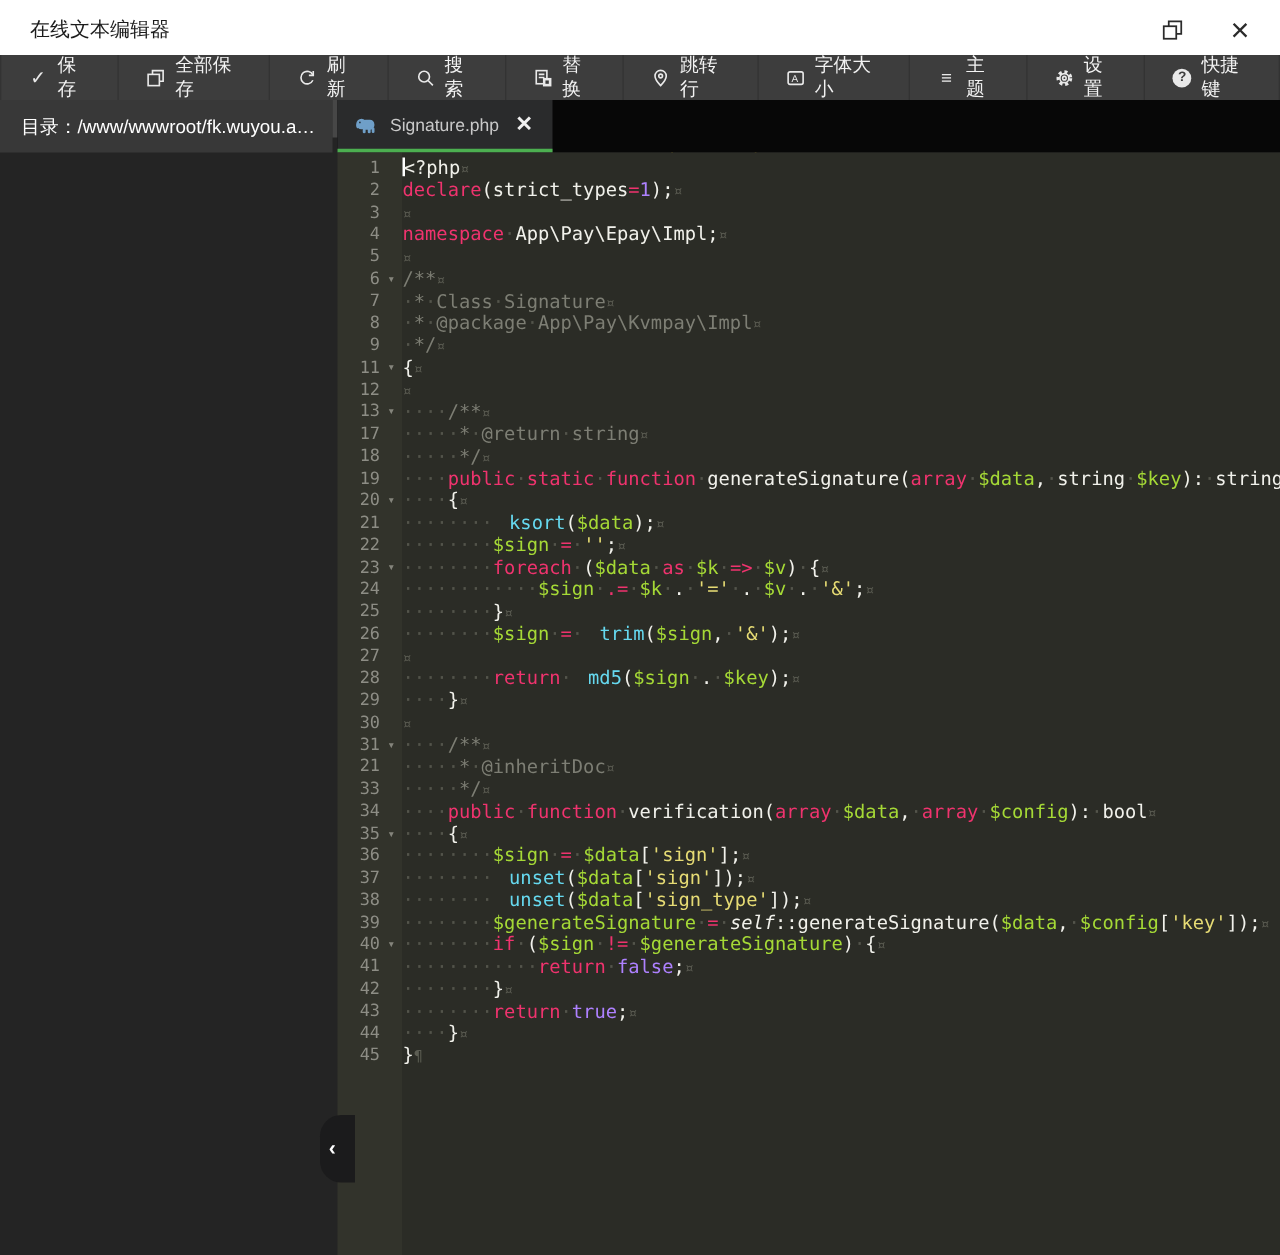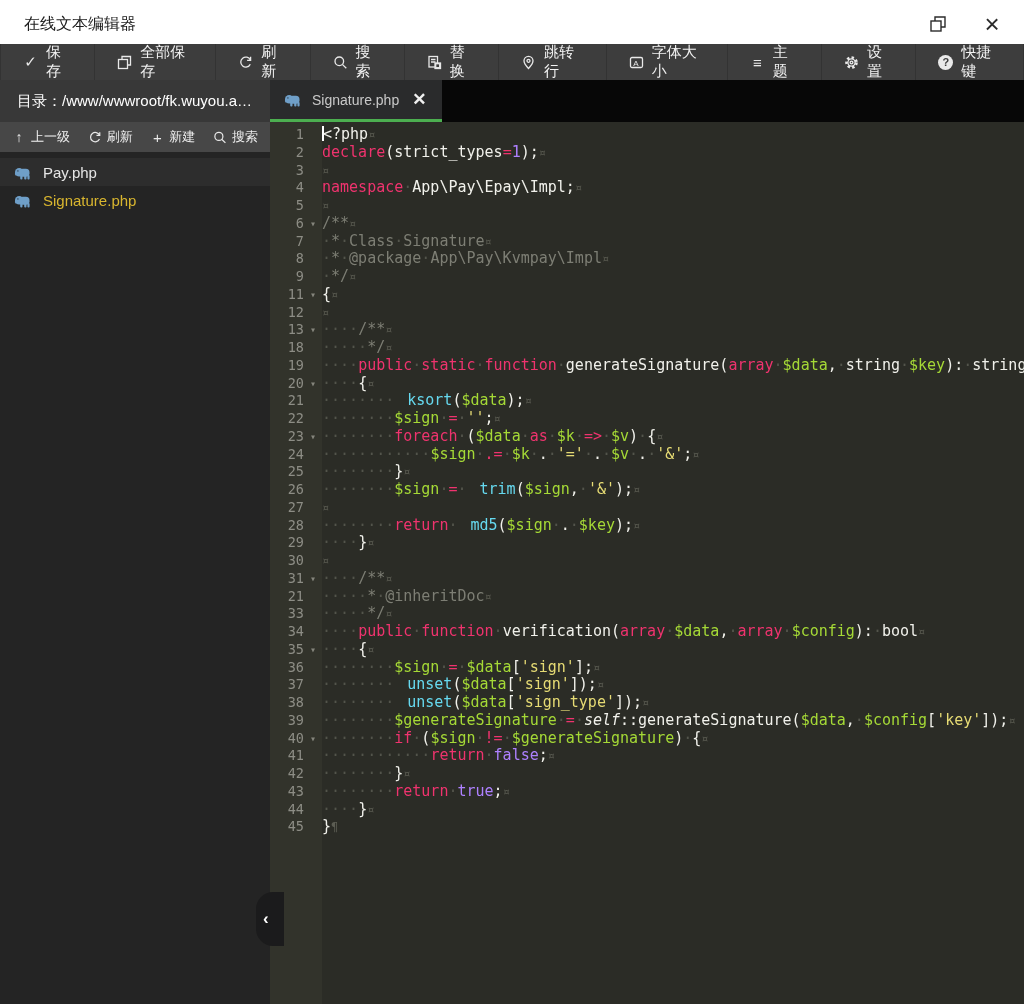--- a/index.html
+++ b/index.html
@@ -18,21 +18,21 @@
   
   .toolbar { height:36px; background:#3d3d3d; display:flex; align-items:stretch; flex:0 0 auto; }
   .tb-btn { display:flex; align-items:center; gap:8px; padding:0 22px; color:#f2f2f2; font-size:15px; border-right:1px solid #333333; cursor:pointer; }
   .tb-btn:first-child { border-left:1px solid #333333; }
   .tb-btn .ic { display:inline-flex; align-items:center; justify-content:center; width:17px; height:17px; font-size:15px; color:#e9e9e9; }
   .tb-btn .ic svg { display:block; }
   .ic-circle-q { width:15px; height:15px; border-radius:50%; background:#e9e9e9; color:#3d3d3d; font-size:11px; font-weight:bold; display:inline-flex; align-items:center; justify-content:center; }
 
   
   .main { flex:1; display:flex; min-height:0; }
-  .sidebar { width:270px; flex:0 0 270px; background:#242424; display:flex; flex-direction:column; }
+  .sidebar { width:270px; flex:0 0 270px; background:#242424; display:flex; flex-direction:row; }
   .dir-header { height:42px; background:#383838; color:#ffffff; font-size:15px; display:flex; align-items:center; padding:0 14px 0 17px; white-space:nowrap; overflow:hidden; flex:0 0 auto; }
   .dir-actions { height:30px; background:#474747; display:flex; align-items:center; justify-content:space-between; padding:0 12px; flex:0 0 auto; }
   .sb-act { display:flex; align-items:center; gap:5px; color:#efefef; font-size:13px; cursor:pointer; }
   .sb-act .ic { display:inline-flex; align-items:center; justify-content:center; width:14px; height:14px; font-size:13px; color:#e9e9e9; }
   .file-list { padding-top:6px; }
   .file-item { height:28px; display:flex; align-items:center; gap:10px; padding-left:14px; font-size:15px; color:#e6e6e6; cursor:pointer; }
   .file-item.hovered { background:#2d2d2d; }
   .file-item.active { color:#d9b62f; }
   .file-item .ficon { display:inline-flex; width:19px; height:15px; }
 
@@ -270,20 +270,21 @@
           <div class="line"><span class="ln">3</span><span class="fold"></span><span class="code"><span class="s-e">¤</span></span></div>
           <div class="line"><span class="ln">4</span><span class="fold"></span><span class="code"><span class="s-k">namespace</span><span class="s-w">·</span><span class="s-t">App\Pay\Epay\Impl;</span><span class="s-e">¤</span></span></div>
           <div class="line"><span class="ln">5</span><span class="fold"></span><span class="code"><span class="s-e">¤</span></span></div>
           <div class="line"><span class="ln">6</span><span class="fold">▾</span><span class="code"><span class="s-c">/**</span><span class="s-e">¤</span></span></div>
           <div class="line"><span class="ln">7</span><span class="fold"></span><span class="code"><span class="s-w">·</span><span class="s-c">*</span><span class="s-w">·</span><span class="s-c">Class</span><span class="s-w">·</span><span class="s-c">Signature</span><span class="s-e">¤</span></span></div>
           <div class="line"><span class="ln">8</span><span class="fold"></span><span class="code"><span class="s-w">·</span><span class="s-c">*</span><span class="s-w">·</span><span class="s-c">@package</span><span class="s-w">·</span><span class="s-c">App\Pay\Kvmpay\Impl</span><span class="s-e">¤</span></span></div>
           <div class="line"><span class="ln">9</span><span class="fold"></span><span class="code"><span class="s-w">·</span><span class="s-c">*/</span><span class="s-e">¤</span></span></div>
           <div class="line"><span class="ln">11</span><span class="fold">▾</span><span class="code"><span class="s-t">{</span><span class="s-e">¤</span></span></div>
           <div class="line"><span class="ln">12</span><span class="fold"></span><span class="code"><span class="s-e">¤</span></span></div>
           <div class="line"><span class="ln">13</span><span class="fold">▾</span><span class="code"><span class="s-w">····</span><span class="s-c">/**</span><span class="s-e">¤</span></span></div>
+          <div class="line"><span class="ln">17</span><span class="fold"></span><span class="code"><span class="s-w">·····</span><span class="s-c">*</span><span class="s-w">·</span><span class="s-c">@return</span><span class="s-w">·</span><span class="s-c">string</span><span class="s-e">¤</span></span></div>
           <div class="line"><span class="ln">18</span><span class="fold"></span><span class="code"><span class="s-w">·····</span><span class="s-c">*/</span><span class="s-e">¤</span></span></div>
           <div class="line"><span class="ln">19</span><span class="fold"></span><span class="code"><span class="s-w">····</span><span class="s-k">public</span><span class="s-w">·</span><span class="s-k">static</span><span class="s-w">·</span><span class="s-k">function</span><span class="s-w">·</span><span class="s-t">generateSignature(</span><span class="s-k">array</span><span class="s-w">·</span><span class="s-v">$data</span><span class="s-t">,</span><span class="s-w">·</span><span class="s-t">string</span><span class="s-w">·</span><span class="s-v">$key</span><span class="s-t">):</span><span class="s-w">·</span><span class="s-t">string</span></span></div>
           <div class="line"><span class="ln">20</span><span class="fold">▾</span><span class="code"><span class="s-w">····</span><span class="s-t">{</span><span class="s-e">¤</span></span></div>
           <div class="line"><span class="ln">21</span><span class="fold"></span><span class="code"><span class="s-w">········</span><span class="s-f">ksort</span><span class="s-t">(</span><span class="s-v">$data</span><span class="s-t">);</span><span class="s-e">¤</span></span></div>
           <div class="line"><span class="ln">22</span><span class="fold"></span><span class="code"><span class="s-w">········</span><span class="s-v">$sign</span><span class="s-w">·</span><span class="s-k">=</span><span class="s-w">·</span><span class="s-s">''</span><span class="s-t">;</span><span class="s-e">¤</span></span></div>
           <div class="line"><span class="ln">23</span><span class="fold">▾</span><span class="code"><span class="s-w">········</span><span class="s-k">foreach</span><span class="s-w">·</span><span class="s-t">(</span><span class="s-v">$data</span><span class="s-w">·</span><span class="s-k">as</span><span class="s-w">·</span><span class="s-v">$k</span><span class="s-w">·</span><span class="s-k">=&gt;</span><span class="s-w">·</span><span class="s-v">$v</span><span class="s-t">)</span><span class="s-w">·</span><span class="s-t">{</span><span class="s-e">¤</span></span></div>
           <div class="line"><span class="ln">24</span><span class="fold"></span><span class="code"><span class="s-w">············</span><span class="s-v">$sign</span><span class="s-w">·</span><span class="s-k">.=</span><span class="s-w">·</span><span class="s-v">$k</span><span class="s-w">·</span><span class="s-t">.</span><span class="s-w">·</span><span class="s-s">'='</span><span class="s-w">·</span><span class="s-t">.</span><span class="s-w">·</span><span class="s-v">$v</span><span class="s-w">·</span><span class="s-t">.</span><span class="s-w">·</span><span class="s-s">'&amp;'</span><span class="s-t">;</span><span class="s-e">¤</span></span></div>
           <div class="line"><span class="ln">25</span><span class="fold"></span><span class="code"><span class="s-w">········</span><span class="s-t">}</span><span class="s-e">¤</span></span></div>
           <div class="line"><span class="ln">26</span><span class="fold"></span><span class="code"><span class="s-w">········</span><span class="s-v">$sign</span><span class="s-w">·</span><span class="s-k">=</span><span class="s-w">·</span><span class="s-f">trim</span><span class="s-t">(</span><span class="s-v">$sign</span><span class="s-t">,</span><span class="s-w">·</span><span class="s-s">'&amp;'</span><span class="s-t">);</span><span class="s-e">¤</span></span></div>
           <div class="line"><span class="ln">27</span><span class="fold"></span><span class="code"><span class="s-e">¤</span></span></div>

